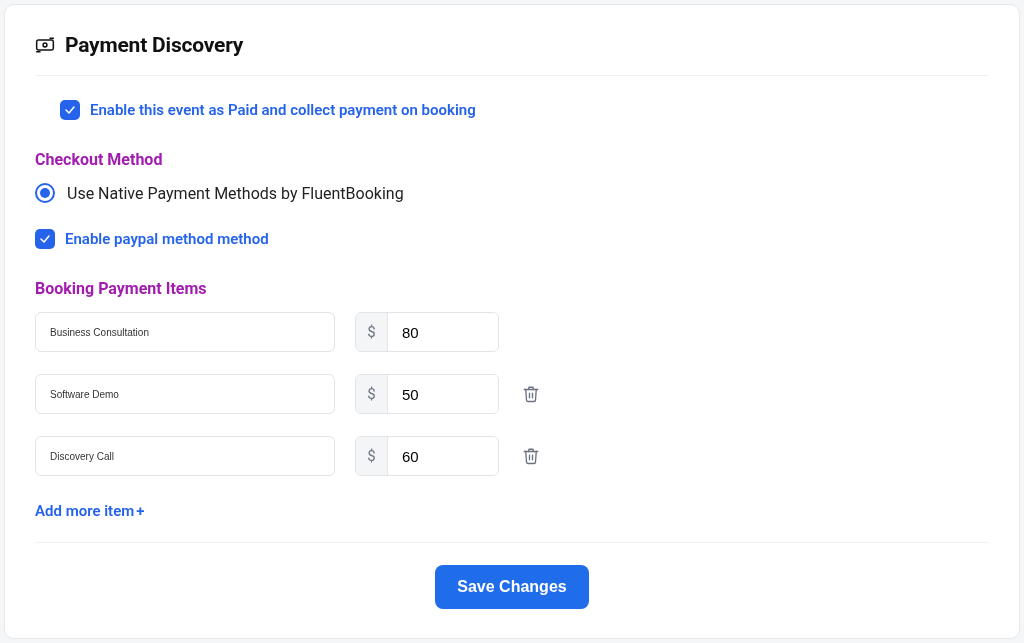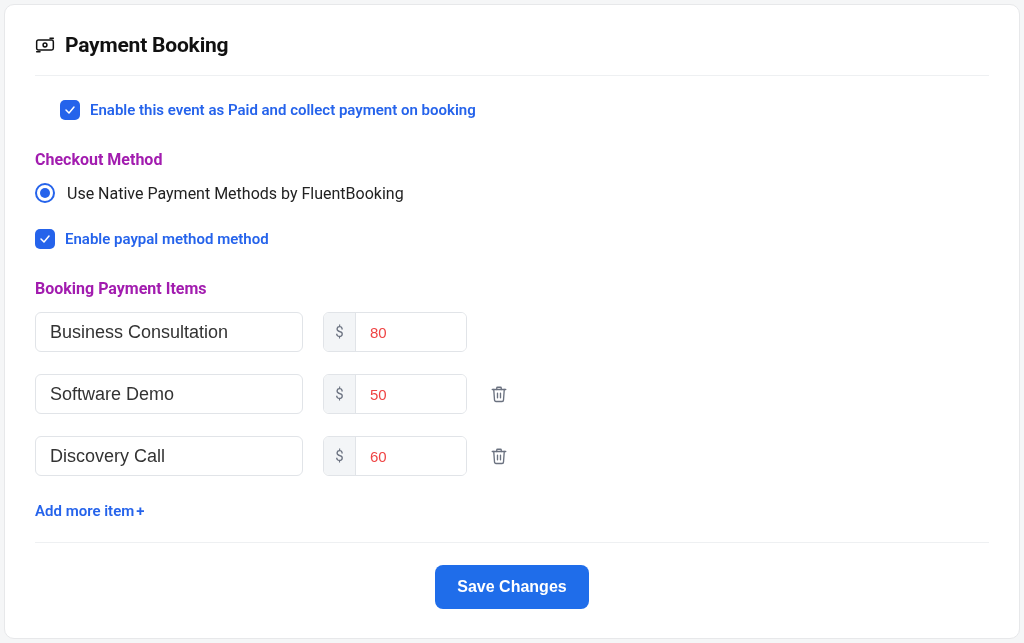--- a/index.html
+++ b/index.html
@@ -71,26 +71,26 @@
   .radio .dot { width: 10px; height: 10px; border-radius: 50%; background: #2563eb; }
   .radio-label { color: #222; font-size: 16px; cursor: pointer; }
   .items-list { margin-top: 8px; }
   .item-row {
     display: flex;
     align-items: center;
     gap: 20px;
     margin-bottom: 22px;
   }
   .name-input {
-    width: 268px;
+    width: 300px;
     height: 40px;
     border: 1px solid #e1e4e8;
     border-radius: 6px;
     padding: 0 14px;
-    font-size: 18px;
+    font-size: 10px;
     color: #333;
     background: #fff;
   }
   .price-group {
     display: flex;
     height: 40px;
     width: 144px;
     border: 1px solid #e1e4e8;
     border-radius: 6px;
     overflow: hidden;
@@ -101,21 +101,21 @@
     border-right: 1px solid #e1e4e8;
     display: flex; align-items: center; justify-content: center;
     color: #6b7280;
     font-size: 15px;
   }
   .price-input {
     border: 0;
     width: 100%;
     padding: 0 14px;
     font-size: 15px;
-    color: #ef4444;
+    color: #000000;
     outline: none;
   }
   .trash {
     cursor: pointer;
     color: #6b7280;
     display: flex; align-items:center; justify-content:center;
     width: 24px; height: 24px;
   }
   .trash svg { width: 18px; height: 18px; stroke: #6b7280; }
   .add-more {
@@ -153,21 +153,21 @@
 <div class="card">
 
   <div class="header-row">
     <span class="hdr-icon">
       <svg width="20" height="20" viewBox="0 0 24 24" fill="none" stroke="#111" stroke-width="1.8" stroke-linecap="round" stroke-linejoin="round">
         <rect x="2" y="6" width="20" height="12" rx="2"></rect>
         <circle cx="12" cy="12" r="2.3"></circle>
         <path d="M2 20h4M18 4h4"></path>
       </svg>
     </span>
-    <h1>Payment Booking</h1>
+    <h1>Payment Discovery</h1>
   </div>
 
   <div class="section chk-row">
     <span class="chk">
       <svg viewBox="0 0 24 24" fill="none" stroke-width="3" stroke-linecap="round" stroke-linejoin="round">
           <polyline points="4 12 10 18 20 6"></polyline>
         </svg>
     </span>
     <span class="chk-label-blue">Enable this event as Paid and collect payment on booking</span>
   </div>

